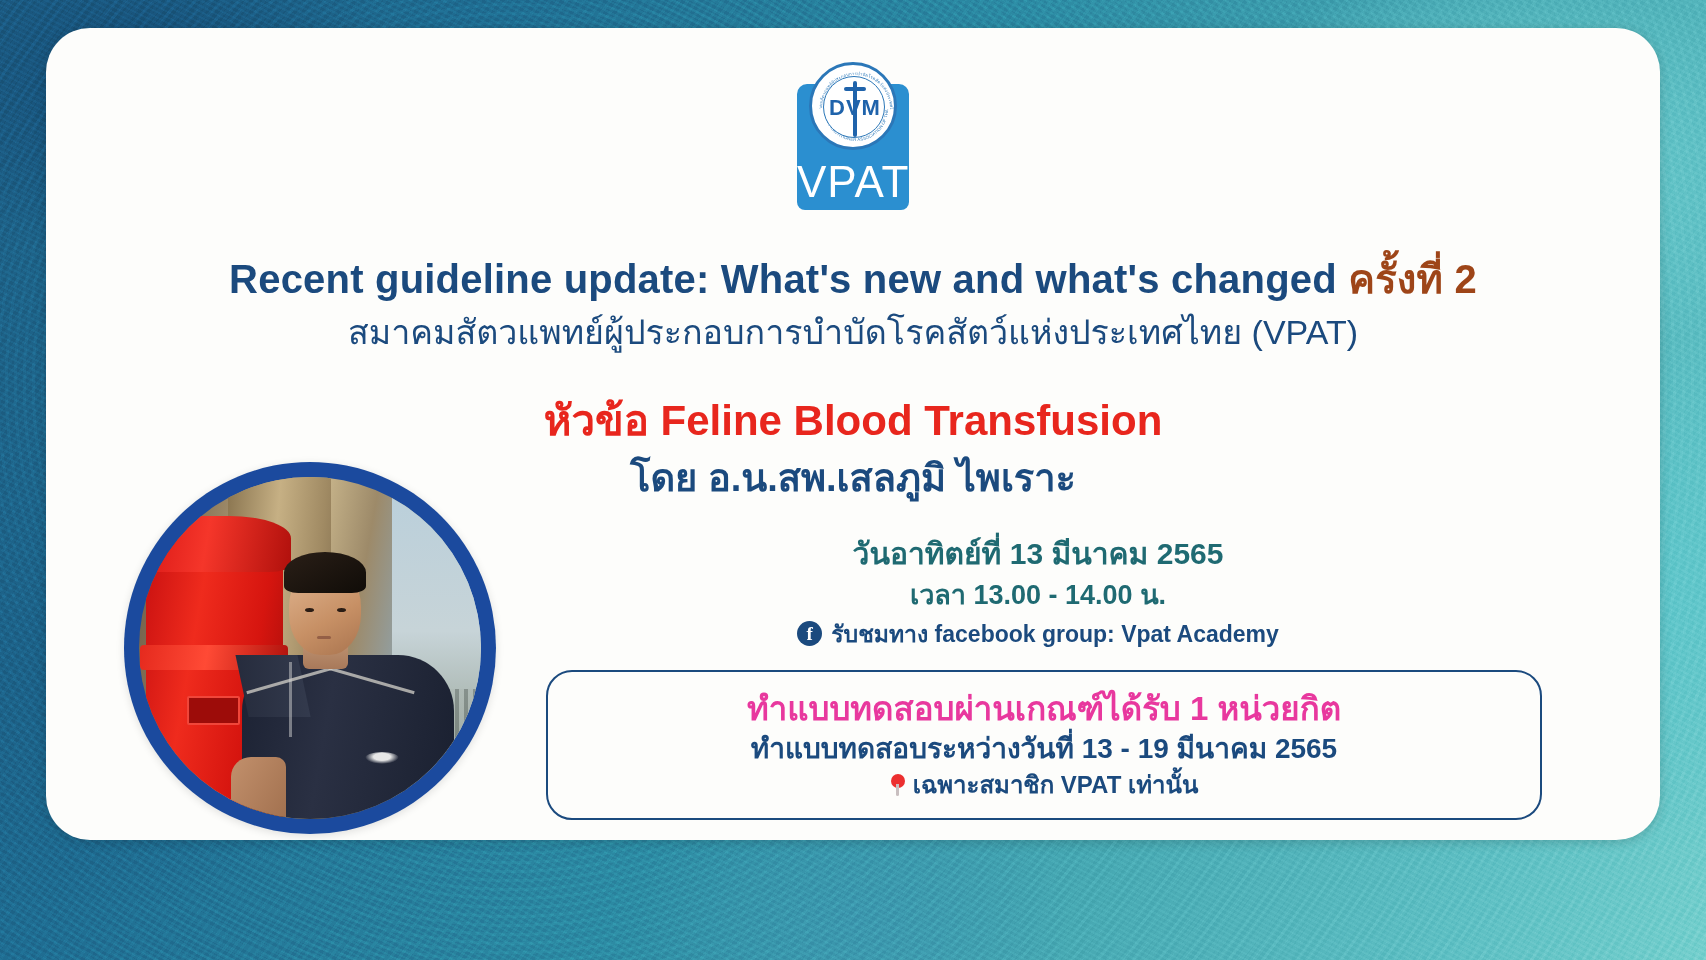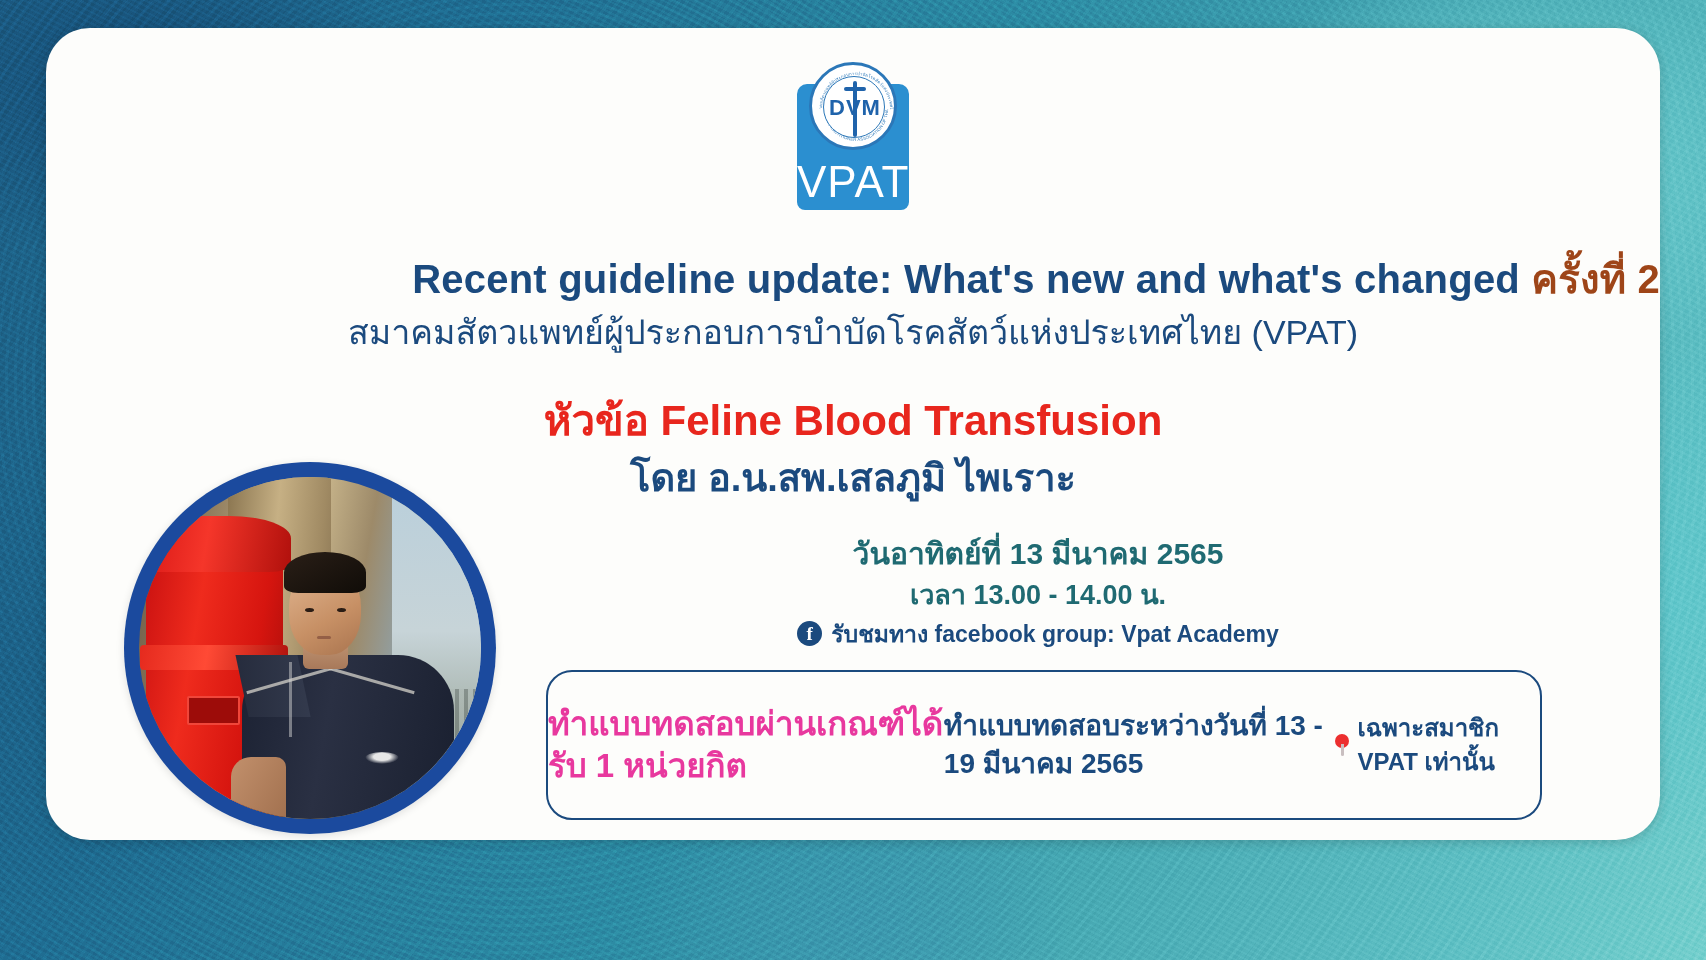--- a/index.html
+++ b/index.html
@@ -63,21 +63,21 @@
   .logo-ring-text text{fill:#2b77b8;font-size:4.2px;letter-spacing:.2px;}
   .logo-caduceus{
     position:absolute;left:29px;top:4px;width:4px;height:56px;background:#1f63ab;
     border-radius:2px;
   }
   .logo-caduceus:before{
     content:"";position:absolute;left:-9px;top:6px;width:22px;height:4px;background:#1f63ab;border-radius:2px;
   }
   
   .title1{
-    position:absolute;left:0;right:0;top:228px;text-align:right;
+    position:absolute;left:0;right:0;top:228px;text-align:center;
     font-size:40px;font-weight:700;color:#1b4a7e;letter-spacing:.2px;
     line-height:1.15;white-space:nowrap;
   }
   .title1 .thai-red{color:#9e4518;}
   .title2{
     position:absolute;left:0;right:0;top:284px;text-align:center;
     font-size:34px;font-weight:400;color:#1b4a7e;line-height:1.2;
   }
   .topic{
     position:absolute;left:0;right:0;top:354px;text-align:center;
@@ -100,21 +100,21 @@
   .fb-icon{
     width:25px;height:25px;border-radius:50%;background:#1b4a7e;
     display:inline-flex;align-items:center;justify-content:center;
     color:#fff;font-size:19px;font-weight:700;font-family:"Liberation Serif",serif;
     line-height:1;flex:0 0 auto;
   }
   
   .creditbox{
     position:absolute;left:500px;top:642px;width:996px;height:150px;
     border:2px solid #1b4a7e;border-radius:26px;background:#fdfdfb;
-    display:flex;flex-direction:row;align-items:center;justify-content:center;
+    display:flex;flex-direction:column;align-items:center;justify-content:center;
     box-sizing:border-box;
   }
   .credit1{font-size:33px;font-weight:700;color:#e8389e;line-height:1.28;}
   .credit2{font-size:28px;font-weight:600;color:#1b4a7e;line-height:1.35;}
   .credit3{
     font-size:24px;font-weight:600;color:#1b4a7e;line-height:1.4;
     display:flex;align-items:center;justify-content:center;gap:7px;
   }
   .pin-icon{display:inline-block;width:16px;height:22px;position:relative;flex:0 0 auto;}
   .pin-icon:before{

